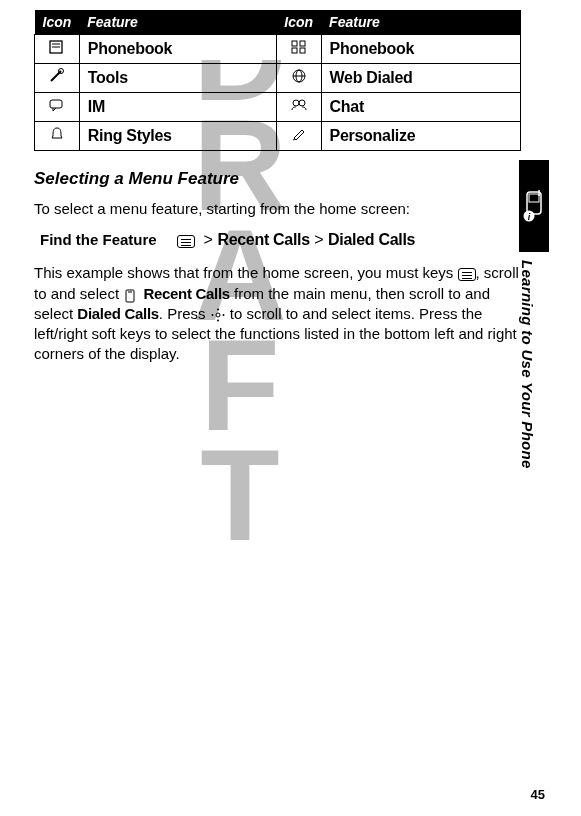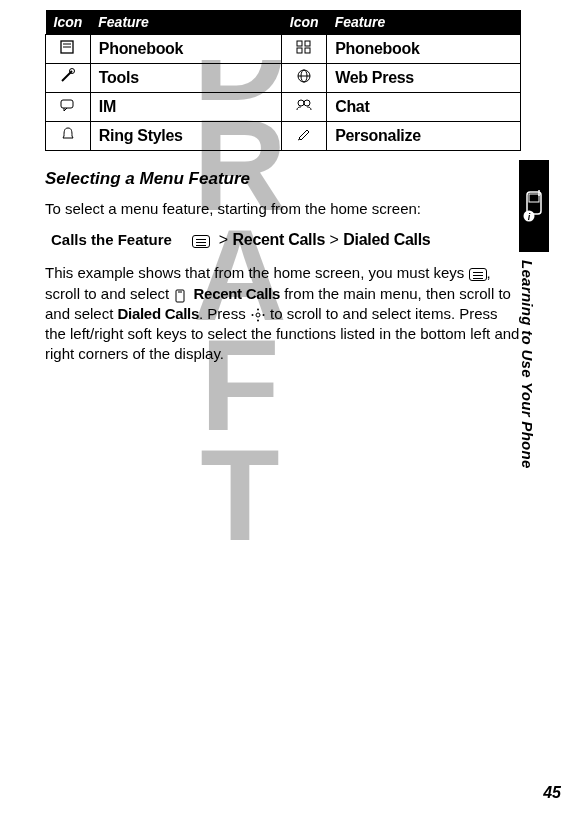--- a/index.html
+++ b/index.html
@@ -17,21 +17,21 @@
       top: 60px;
       width: 220px;
       height: 560px;
       opacity: 0.25;
       z-index: 0;
       pointer-events: none;
     }
     .content {
       position: relative;
       z-index: 1;
-      padding: 10px 60px 0 45px;
+      padding: 10px 60px 0 34px;
     }
     table.icon-table {
       width: 100%;
       border-collapse: collapse;
       margin-bottom: 18px;
     }
     table.icon-table th {
       background: #000;
       color: #fff;
       font-style: italic;
@@ -136,24 +136,23 @@
       writing-mode: vertical-rl;
       font-style: italic;
       font-weight: bold;
       font-size: 15px;
       margin-top: 8px;
       letter-spacing: 0.3px;
     }
     .page-num {
       position: absolute;
       bottom: 14px;
-      right: 20px;
-      font-style: italic;
-      font-weight: bold;
-      font-size: 16px;
+      right: 36px;
+      font-weight: bold;
+      font-size: 13px;
     }
     .strong-inline {
       font-family: "Arial Black", Arial, sans-serif;
       font-weight: 900;
       letter-spacing: -0.3px;
     }
   </style>
 </head>
 <body>
 
@@ -196,21 +195,21 @@
         <td class="icon-cell"><span class="glyph"><svg viewBox="0 0 18 16">
                 <path d="M3 13 L13 3" stroke="#000" stroke-width="2"></path>
                 <circle cx="13" cy="3" r="2.5" fill="none" stroke="#000"></circle>
               </svg></span></td>
         <td class="feature-cell">Tools</td>
         <td class="icon-cell"><span class="glyph"><svg viewBox="0 0 18 16">
                 <circle cx="9" cy="8" r="6" fill="none" stroke="#000"></circle>
                 <ellipse cx="9" cy="8" rx="3" ry="6" fill="none" stroke="#000"></ellipse>
                 <line x1="3" y1="8" x2="15" y2="8" stroke="#000"></line>
               </svg></span></td>
-        <td class="feature-cell">Web Press</td>
+        <td class="feature-cell">Web Dialed</td>
       </tr>
       <tr>
         <td class="icon-cell"><span class="glyph"><svg viewBox="0 0 18 16">
                 <rect x="2" y="3" width="12" height="8" rx="2" fill="none" stroke="#000"></rect>
                 <path d="M5 11 L5 14 L8 11" fill="none" stroke="#000"></path>
               </svg></span></td>
         <td class="feature-cell">IM</td>
         <td class="icon-cell"><span class="glyph"><svg viewBox="0 0 18 16">
                 <circle cx="6" cy="6" r="3" fill="none" stroke="#000"></circle>
                 <circle cx="12" cy="6" r="3" fill="none" stroke="#000"></circle>
@@ -230,21 +229,21 @@
         <td class="feature-cell">Personalize</td>
       </tr>
     </tbody>
   </table>
 
   <h2 class="section-title">Selecting a Menu Feature</h2>
 
   <p class="body">To select a menu feature, starting from the home screen:</p>
 
   <div class="find-row">
-    <span class="find-label">Calls the Feature</span>
+    <span class="find-label">Find the Feature</span>
     <span class="path">
       <span class="menu-key"></span>
       &nbsp;<span>&gt;</span>
       <span class="strong">Recent Calls</span>
       <span>&gt;</span>
       <span class="strong">Dialed Calls</span>
     </span>
   </div>
 
   <p class="body">

